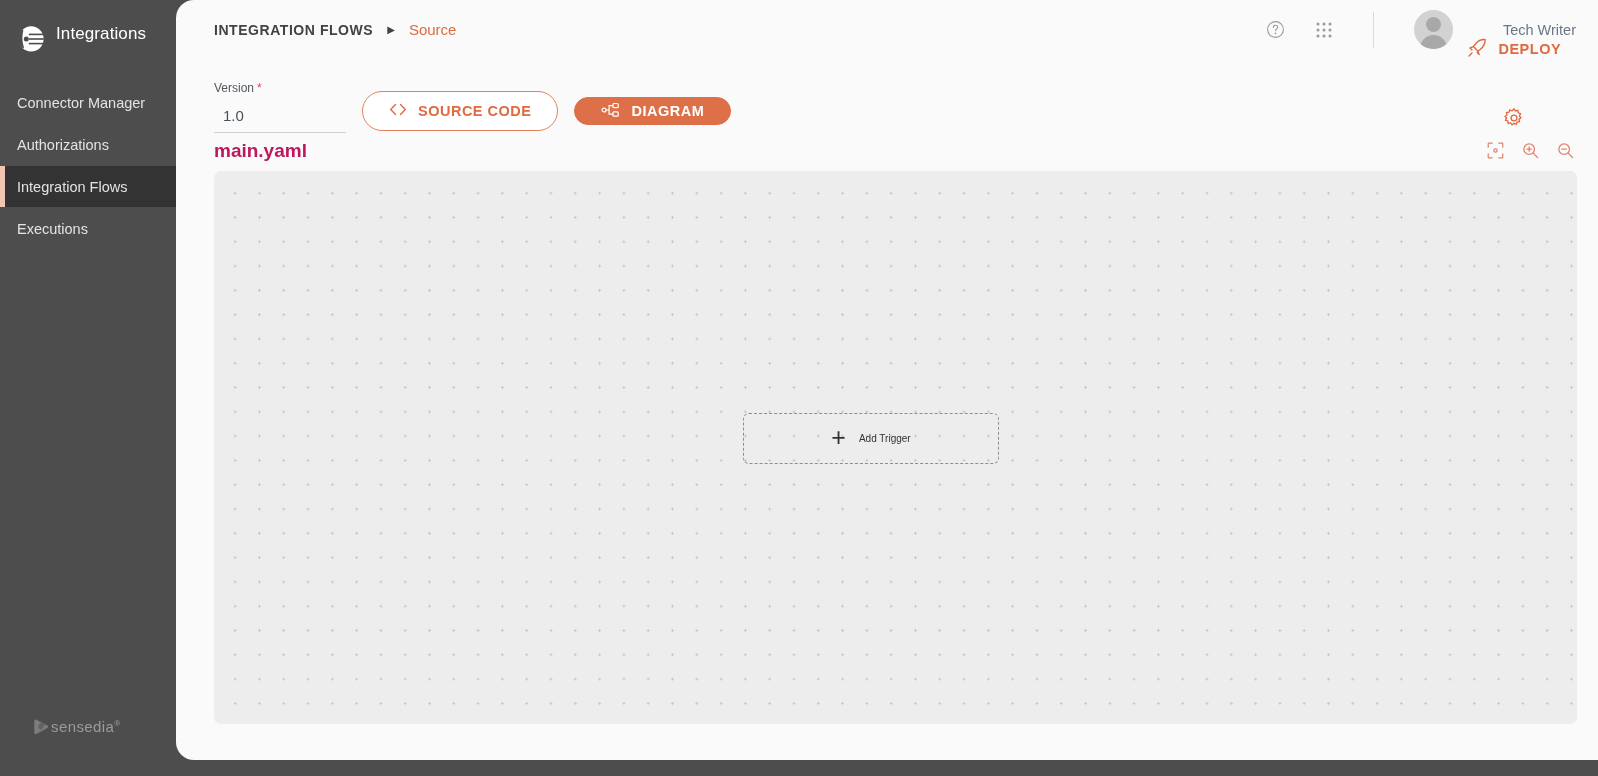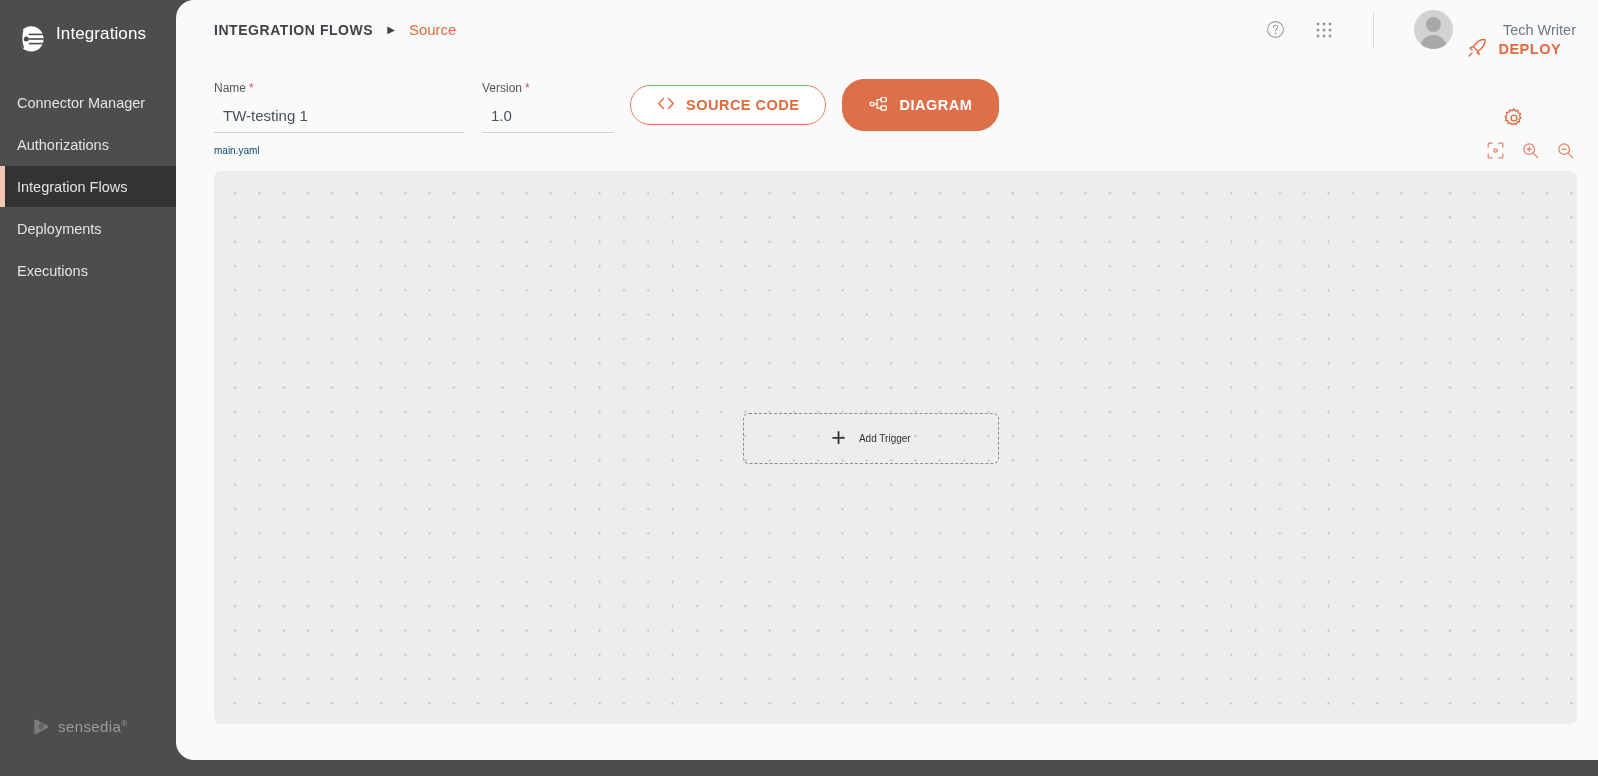--- a/index.html
+++ b/index.html
@@ -38,21 +38,21 @@
     user-select: none;
   }
   .nav-item + .nav-item { margin-top: 1px; }
   .nav-item.active { background: #333333; }
   .nav-item.active::before {
     content: ""; position: absolute; left: 0; top: 0; bottom: 0;
     width: 5px; background: #f3c6b4;
   }
   .footer-logo {
     position: absolute; left: 32px; bottom: 40px;
-    display: flex; align-items: center; gap: 7px;
+    display: flex; align-items: center; 
     opacity: .62;
   }
   .footer-logo svg { display:block; }
   .footer-text { font-size: 15px; color: #c9c9c9; letter-spacing: .4px; }
   .footer-text sup { font-size: 8px; vertical-align: super; }
 
   
   .panel {
     position: relative;
     margin: 0;
@@ -119,36 +119,36 @@
     font-size: 14.5px; letter-spacing: .5px; font-weight: 700;
     white-space: nowrap;
     text-align: center;
   }
   .btn-outline {
     height: 40px; padding: 0 26px;
     border: 1px solid #e4815f; border-radius: 22px;
     color: #e06a40; background: #ffffff;
   }
   .btn-filled {
-    height: 52px; padding: 0 26px;
+    height: 28px; padding: 0 26px;
     border: 1px solid #dd7049; border-radius: 22px;
     color: #ffffff; background: #dd7049;
   }
   .btn-text {
     height: 40px; padding: 0 6px;
     color: #e06a40; background: transparent; border: none;
   }
   .actions { margin-left: auto; display: flex; align-items: center; gap: 36px; margin-bottom: 2px; flex-direction: column; }
 
   
   .yamlrow {
     display: flex; align-items: center;
     padding: 0 22px 0 38px; height: 35px;
   }
-  .yaml-name { font-size: 10px; color: #0c4a6e; font-weight: 400; }
+  .yaml-name { font-size: 19px; color: #be185d; font-weight: 700; }
   .canvas-tools { margin-left: auto; display: flex; align-items: center; gap: 13px; color: #e0836a; }
   .tool { width: 22px; height: 22px; display:flex; align-items:center; justify-content:center; cursor: pointer; }
 
   
   .canvas-wrap { padding: 3px 21px 0 38px; }
   .canvas {
     position: relative;
     height: 553px;
     background-color: #ededed;
     border-radius: 7px;
@@ -196,23 +196,20 @@
       <div class="nav-item">
         <span>Connector Manager</span>
       </div>
       <div class="nav-item">
         <span>Authorizations</span>
       </div>
       <div class="nav-item active">
         <span>Integration Flows</span>
       </div>
       <div class="nav-item">
-        <span>Deployments</span>
-      </div>
-      <div class="nav-item">
         <span>Executions</span>
       </div>
     </nav>
 
     <div class="footer-logo">
       <span>
         <svg width="19" height="19" viewBox="0 0 19 19" aria-hidden="true">
           <path d="M2.3 4.0c0-1.1 1.1-1.8 2.0-1.3l11.0 5.9c1.0.5 1.0 2.0 0 2.5l-11.0 5.9c-.9.5-2.0-.2-2.0-1.3z" fill="#9a9a9a"></path>
           <path d="M6.4 9.5c0-2.0 1.5-3.6 3.4-3.6 1.2 0 2.3.7 2.9 1.7 -.5 1.3-1.7 3.9-3.5 5.2 -1.6-.2-2.8-1.6-2.8-3.3z" fill="#6f6f6f"></path>
         </svg>
@@ -259,26 +256,20 @@
         <span class="avatar">
           <span class="head"></span>
           <span class="body"></span>
         </span>
         <span class="username">Tech Writer</span>
       </div>
     </header>
 
     <section class="formrow">
 
-      <div class="field name">
-        <span class="field-label">
-          <span>Name</span><span class="req">*</span>
-        </span>
-        <input class="field-input" type="text" value="TW-testing 1" placeholder="Name" style="">
-      </div>
 
       <div class="field version">
         <span class="field-label">
           <span>Version</span><span class="req">*</span>
         </span>
         <input class="field-input" type="text" value="1.0" style="">
       </div>
 
       <div class="seg-group">
         <button class="btn btn-outline">

